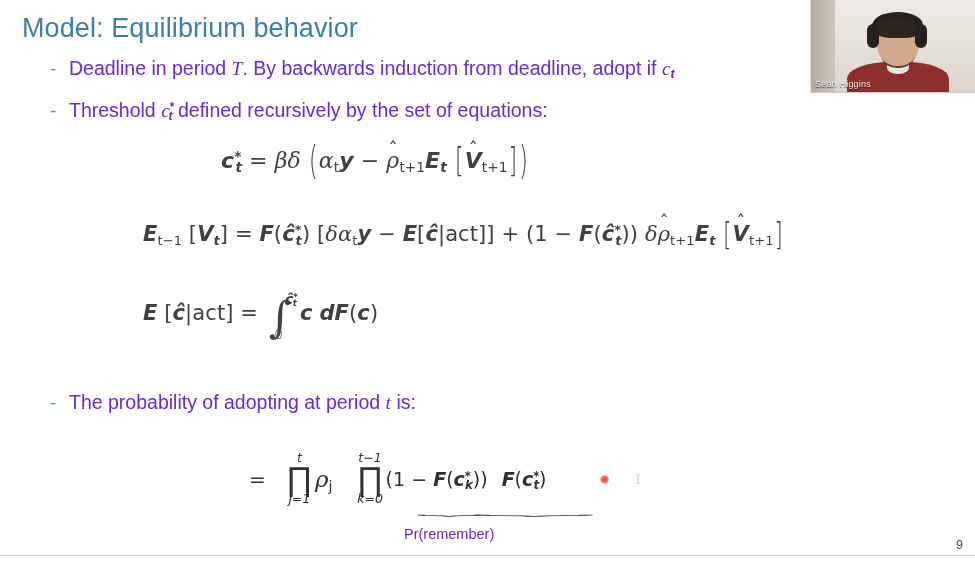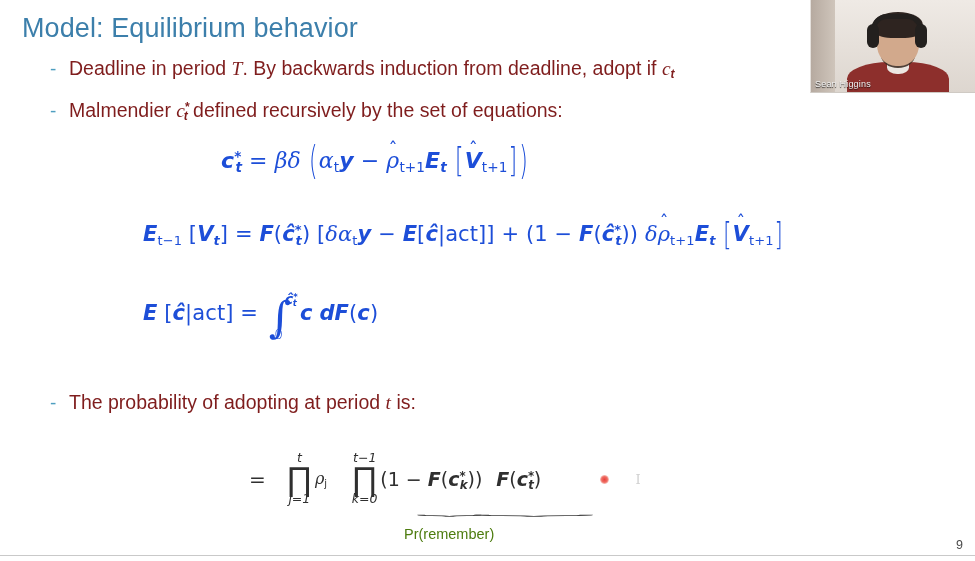--- a/index.html
+++ b/index.html
@@ -39,33 +39,33 @@
   .bullet-dash {
     color: #4e9ec0;
     font-size: 19px;
     width: 19px;
     flex: 0 0 19px;
     line-height: 1;
   }
   .bullet-text {
     font-size: 19.5px;
     line-height: 1.18;
-    color: #7f1d1d;
+    color: #6d28d9;
   }
   #bullet-1 { left: 50px; top: 57px; }
   #bullet-2 { left: 50px; top: 99px; }
   #bullet-3 { left: 50px; top: 391px; }
 
   .mi { font-style: italic; font-family: "Liberation Serif", serif; }
 
   
   .math {
     position: absolute;
     font-family: "DejaVu Sans", sans-serif;
-    color: #1d4ed8;
+    color: #404040;
     white-space: nowrap;
     letter-spacing: 0.1px;
   }
   #eq-1 { left: 221px; top: 148px; font-size: 22px; }
   #eq-2 { left: 143px; top: 222px; font-size: 21px; }
   #eq-3 { left: 143px; top: 292px; font-size: 21px; }
 
   .mvar  { font-style: italic; font-weight: 700; }
   .mvarl { font-style: italic; font-weight: 400; }
   .mup   { font-style: normal; font-weight: 400; }
@@ -174,21 +174,21 @@
   }
   .brace-glyph {
     font-size: 15px;
     line-height: 0.8;
     color: #3a3a3a;
     font-family: "DejaVu Sans", sans-serif;
     transform: scaleY(0.62);
   }
   .brace-label {
     font-size: 14.5px;
-    color: #4d7c0f;
+    color: #6d28d9;
     white-space: nowrap;
     font-family: "Liberation Sans", sans-serif;
   }
   #brace-1 { left: 404px; top: 505px; }
   #brace-2 { left: 530px; top: 505px; }
 
   
   #footer-rule {
     position: absolute;
     left: 0;
@@ -304,21 +304,21 @@
 
   <div id="slide-title">Model: Equilibrium behavior</div>
 
   <div class="bullet-row" id="bullet-1">
     <span class="bullet-dash">-</span>
     <span class="bullet-text"><span>Deadline in period </span><span class="mi">T</span><span>. By backwards induction from deadline, adopt if </span><span class="mi">c</span><sub class="ms">t</sub></span>
   </div>
 
   <div class="bullet-row" id="bullet-2">
     <span class="bullet-dash">-</span>
-    <span class="bullet-text"><span>Malmendier </span><span class="mi">c</span><sup class="ms">*</sup><sub class="ms" style="margin-left:-6px">t</sub><span> defined recursively by the set of equations:</span></span>
+    <span class="bullet-text"><span>Threshold </span><span class="mi">c</span><sup class="ms">*</sup><sub class="ms" style="margin-left:-6px">t</sub><span> defined recursively by the set of equations:</span></span>
   </div>
 
   <div class="math" id="eq-1">
     <span class="mvar">c</span><sup class="ms">*</sup><sub class="ms" style="margin-left:-6px">t</sub>
     <span class="mup">=</span>
     <span class="mgrk">β</span><span class="mgrk">δ</span>
     <span class="stretch-paren">(</span><span class="mgrk">α</span><sub class="msr">t</sub><span class="mvar">y</span>
     <span class="mup">−</span>
     <span class="hat-wrap"><span class="hat">ˆ</span><span class="mgrk">ρ</span></span><sub class="msr">t+1</sub><span class="mvar">E</span><sub class="ms">t</sub>
     <span class="stretch-brack">[</span><span class="hat-wrap"><span class="hat">ˆ</span><span class="mvar">V</span></span><sub class="msr">t+1</sub><span class="stretch-brack">]</span><span class="stretch-paren">)</span>
@@ -356,21 +356,21 @@
 
   <div id="eq-final">
     <span class="mup" style="padding-right:18px">=</span>
 
     <span class="prod-unit">
       <span class="prod-group">
         <span class="prod-lim">t</span>
         <span class="prod-sym">∏</span>
         <span class="prod-lim">j=1</span>
       </span>
-      <span style="font-size:16px"><span class="mgrk">ρ</span><sub class="msr">j</sub></span>
+      <span style="font-size:23px"><span class="mgrk">ρ</span><sub class="msr">j</sub></span>
     </span>
 
     <span class="prod-unit" style="margin-left:22px">
       <span class="prod-group">
         <span class="prod-lim">t−1</span>
         <span class="prod-sym">∏</span>
         <span class="prod-lim">k=0</span>
       </span>
       <span style="font-size:19px"><span class="mup">(1</span>
         <span class="mup">−</span>

